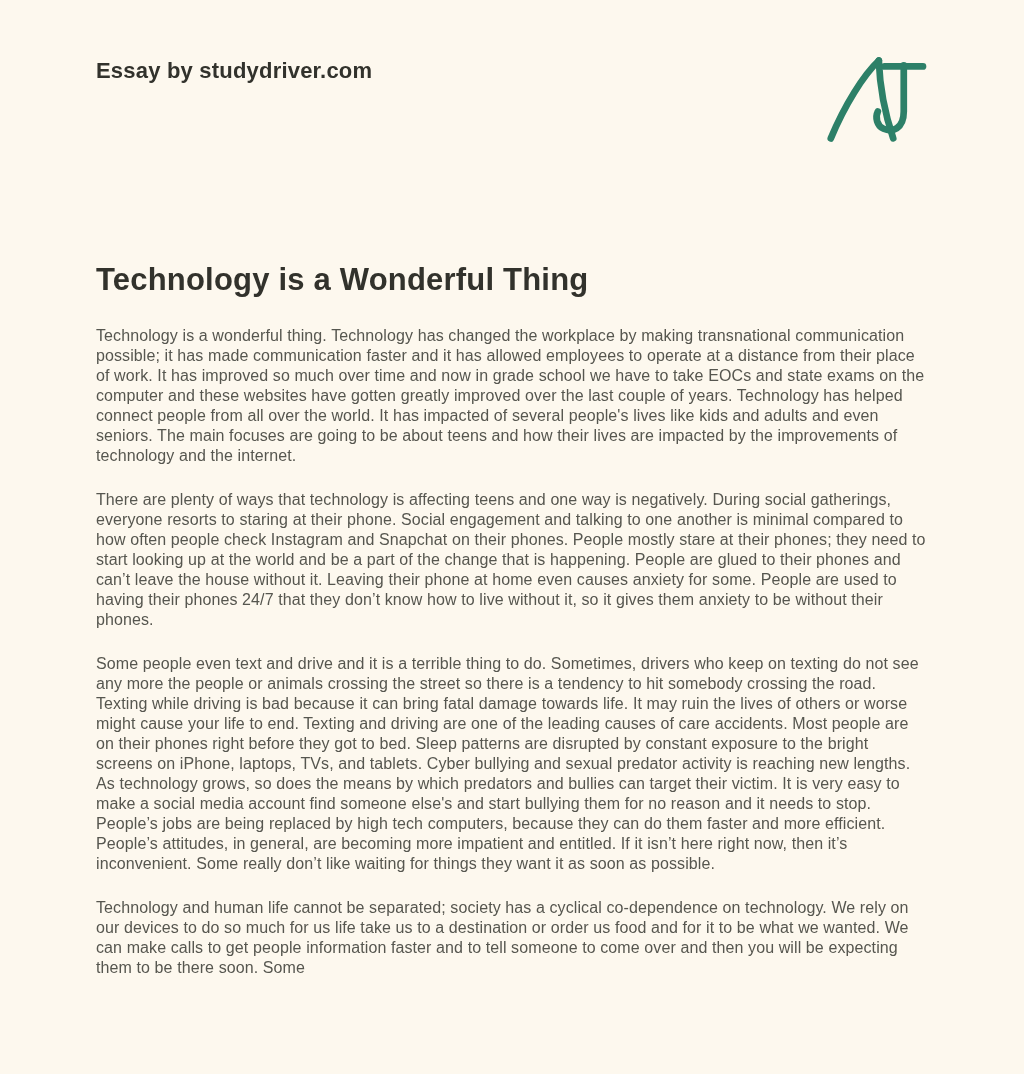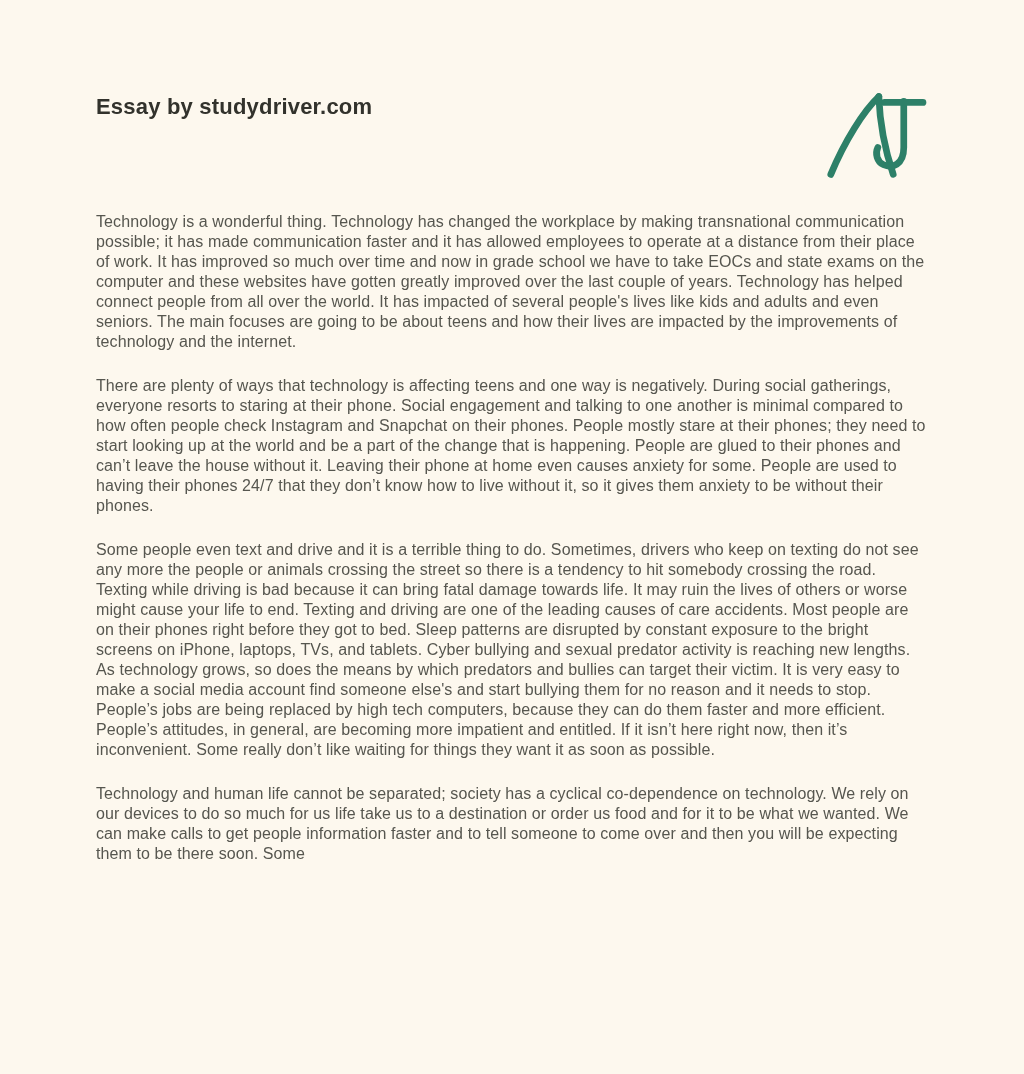--- a/index.html
+++ b/index.html
@@ -11,21 +11,21 @@
     --logo:#2d8068;
   }
   *{margin:0;padding:0;box-sizing:border-box;}
   html,body{background:var(--bg);}
   body{
     width:1024px;height:1074px;overflow:hidden;
     font-family:"Liberation Sans","DejaVu Sans",sans-serif;
   }
   .page{
     width:1024px;height:1074px;
-    padding:94px 96px 0 96px;
+    padding:58px 96px 0 96px;
     position:relative;
   }
   .page-header{
     display:flex;
     justify-content:space-between;
     align-items:flex-start;
   }
   .byline{
     font-size:22px;
     font-weight:700;
@@ -82,20 +82,21 @@
 
           <path d="M86 14 L 86 62 C 86 80, 74 84, 65 80 C 58 77, 56 68, 59 62"></path>
 
           <path d="M66 15 L 106 15"></path>
         </g>
       </svg>
     </div>
   </header>
 
   <main>
+    <h1 class="essay-title">Technology is a Wonderful Thing</h1>
 
     <div class="essay-body">
       <p>Technology is a wonderful thing. Technology has changed the workplace by making transnational communication possible; it has made communication faster and it has allowed employees to operate at a distance from their place of work. It has improved so much over time and now in grade school we have to take EOCs and state exams on the computer and these websites have gotten greatly improved over the last couple of years. Technology has helped connect people from all over the world. It has impacted of several people's lives like kids and adults and even seniors. The main focuses are going to be about teens and how their lives are impacted by the improvements of technology and the internet.</p>
       <p>There are plenty of ways that technology is affecting teens and one way is negatively. During social gatherings, everyone resorts to staring at their phone. Social engagement and talking to one another is minimal compared to how often people check Instagram and Snapchat on their phones. People mostly stare at their phones; they need to start looking up at the world and be a part of the change that is happening. People are glued to their phones and can’t leave the house without it. Leaving their phone at home even causes anxiety for some. People are used to having their phones 24/7 that they don’t know how to live without it, so it gives them anxiety to be without their phones.</p>
       <p>Some people even text and drive and it is a terrible thing to do. Sometimes, drivers who keep on texting do not see any more the people or animals crossing the street so there is a tendency to hit somebody crossing the road. Texting while driving is bad because it can bring fatal damage towards life. It may ruin the lives of others or worse might cause your life to end. Texting and driving are one of the leading causes of care accidents. Most people are on their phones right before they got to bed. Sleep patterns are disrupted by constant exposure to the bright screens on iPhone, laptops, TVs, and tablets. Cyber bullying and sexual predator activity is reaching new lengths. As technology grows, so does the means by which predators and bullies can target their victim. It is very easy to make a social media account find someone else's and start bullying them for no reason and it needs to stop. People’s jobs are being replaced by high tech computers, because they can do them faster and more efficient. People’s attitudes, in general, are becoming more impatient and entitled. If it isn’t here right now, then it’s inconvenient. Some really don’t like waiting for things they want it as soon as possible.</p>
       <p>Technology and human life cannot be separated; society has a cyclical co-dependence on technology. We rely on our devices to do so much for us life take us to a destination or order us food and for it to be what we wanted. We can make calls to get people information faster and to tell someone to come over and then you will be expecting them to be there soon. Some</p>
     </div>
   </main>
 
 </div>

